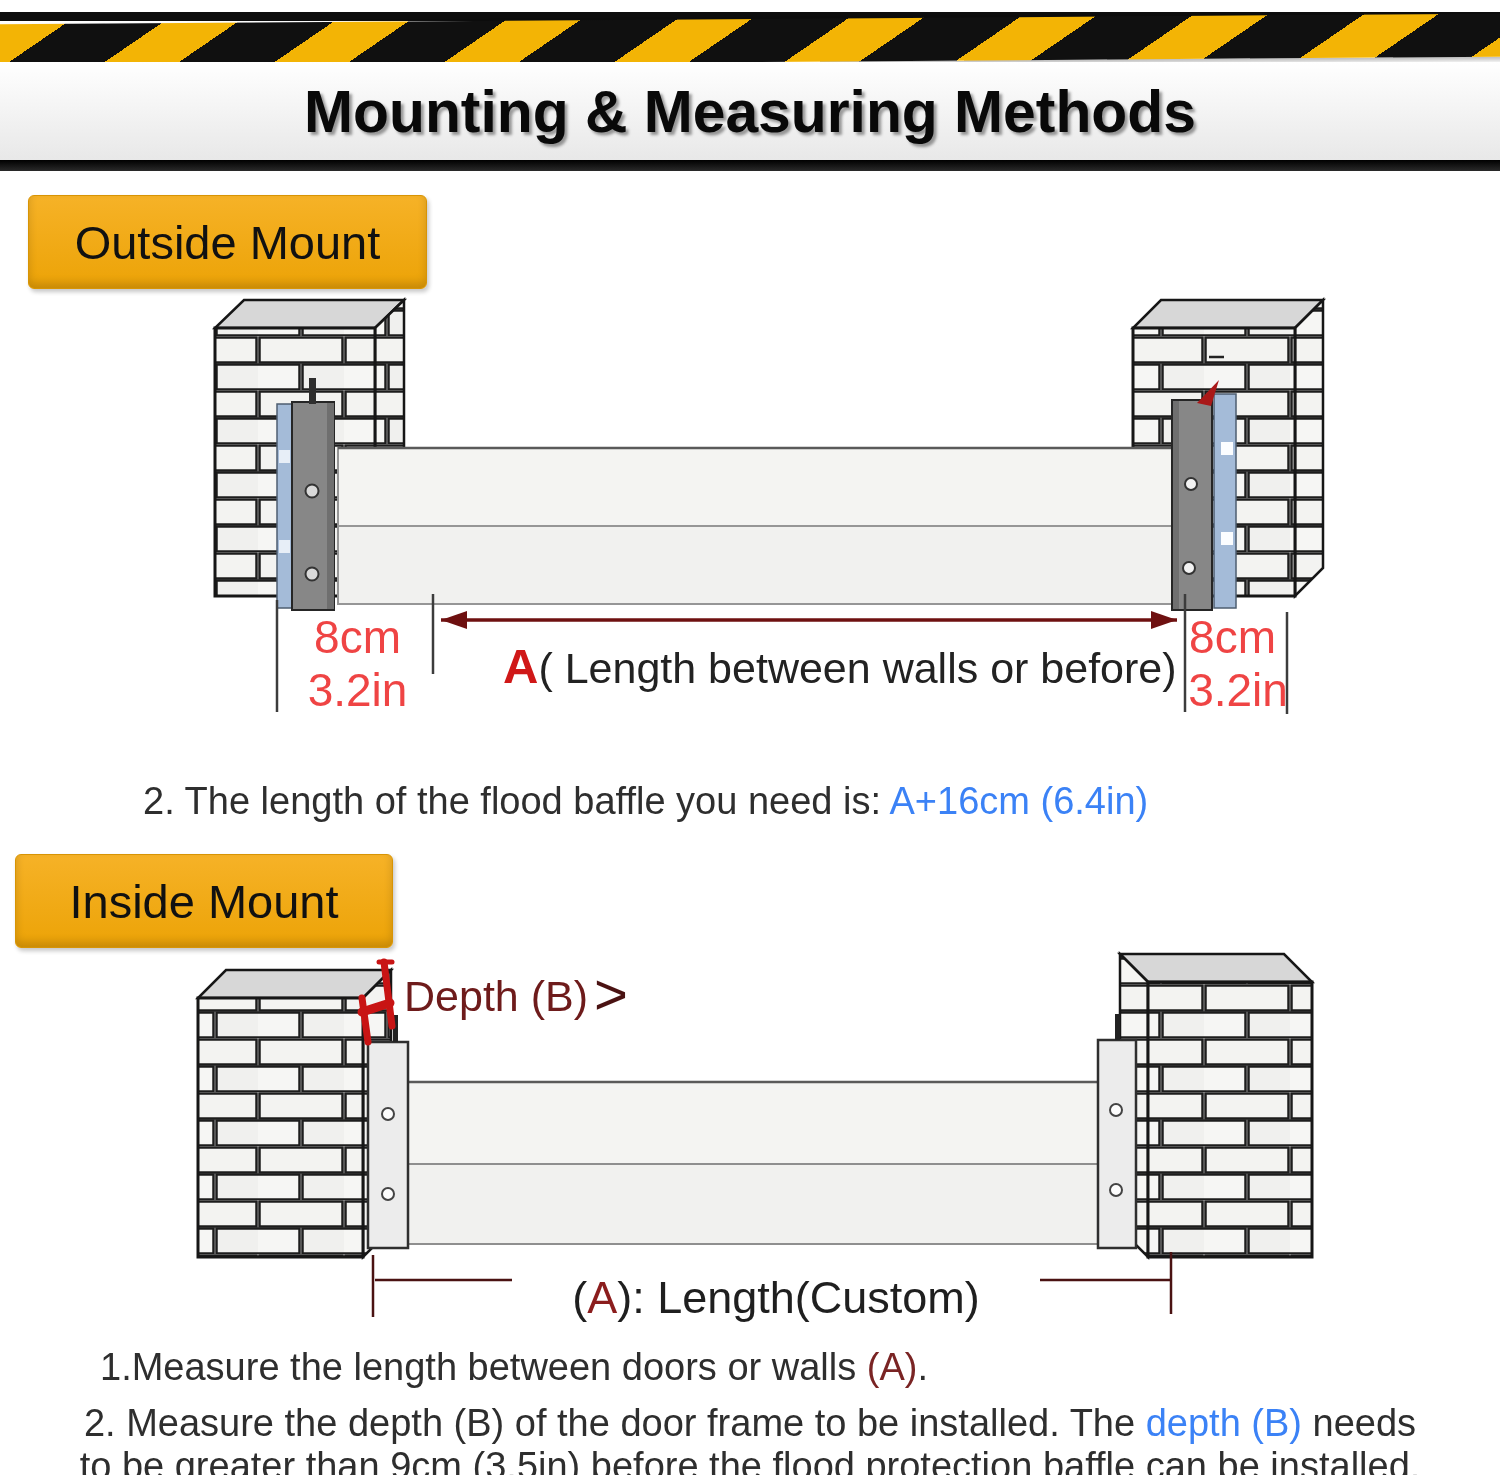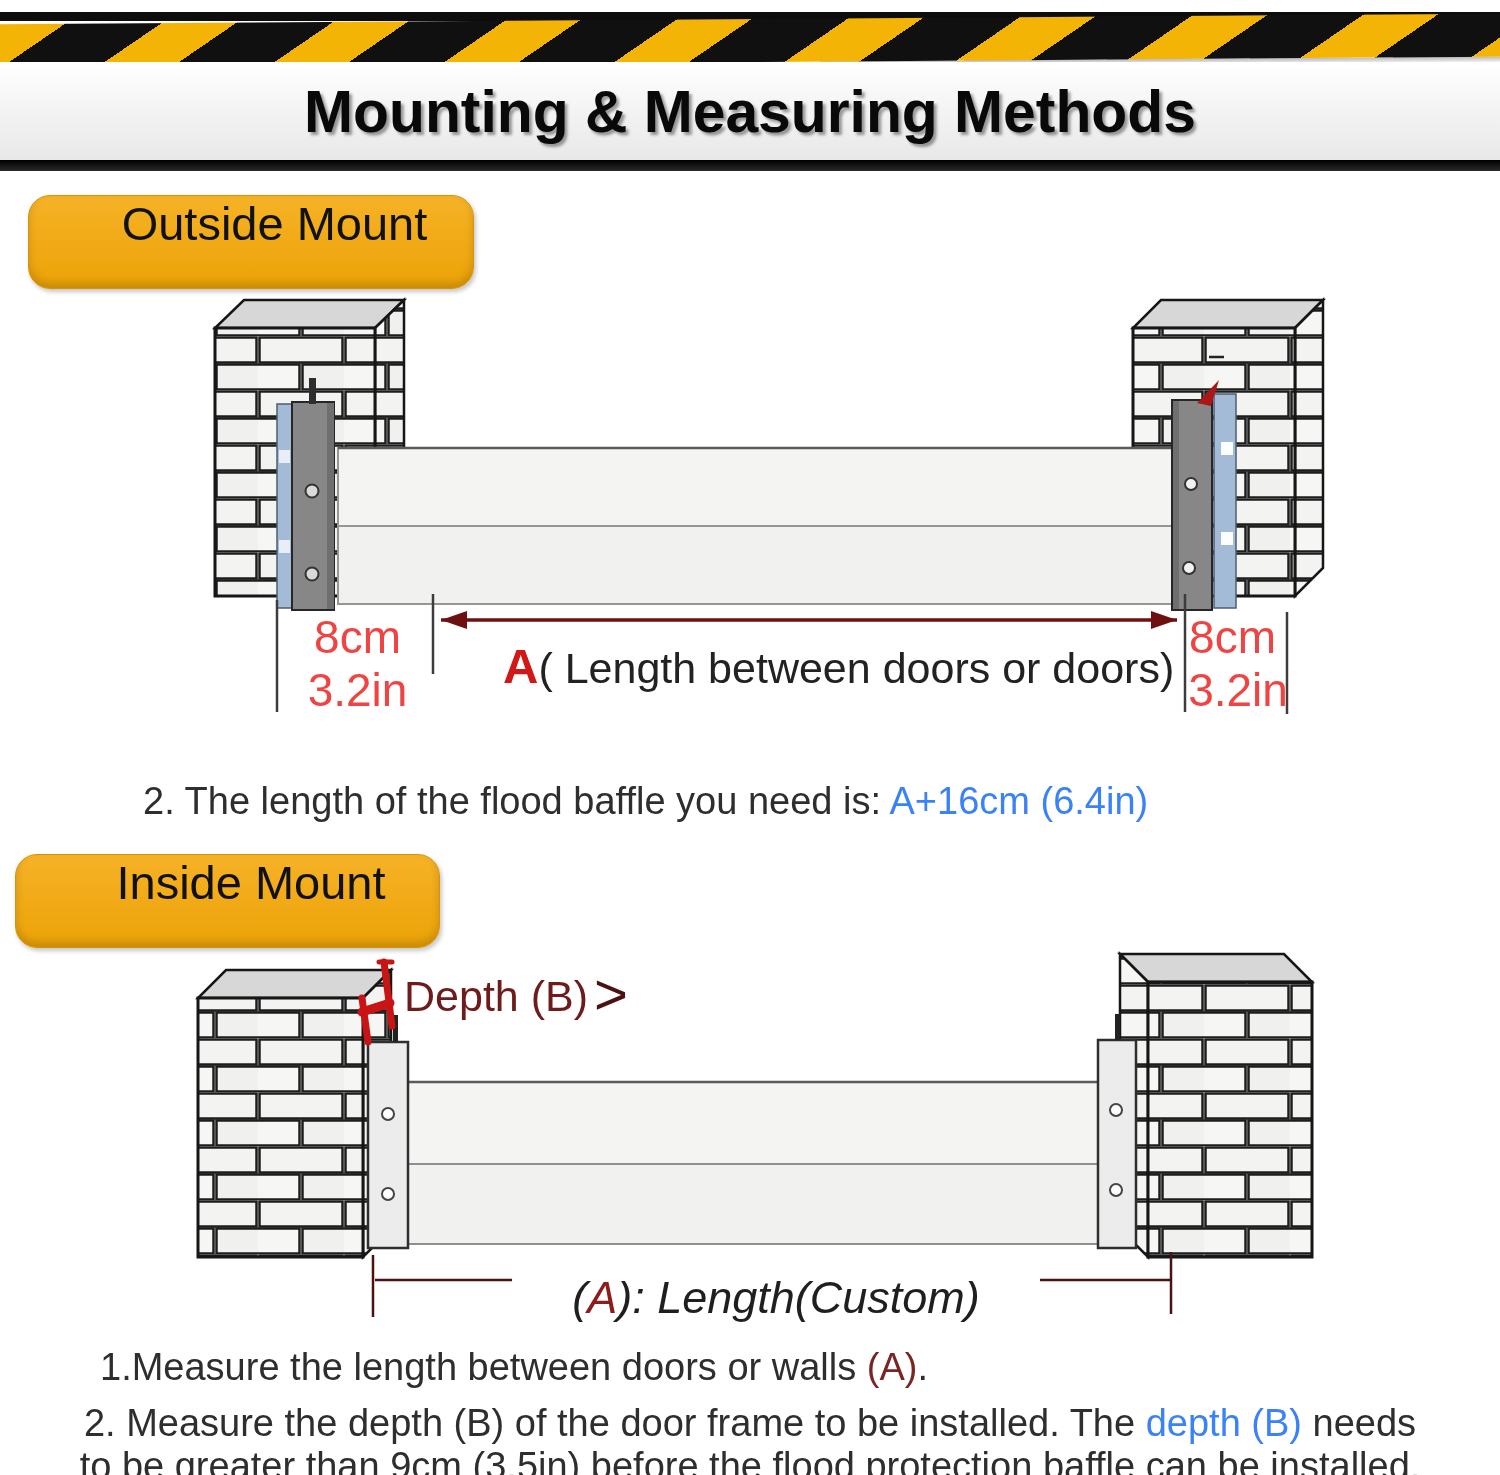--- a/index.html
+++ b/index.html
@@ -25,41 +25,41 @@
   .page-title{
     font-size:60px;font-weight:700;color:#090909;letter-spacing:0px;
     text-shadow:3px 3px 3px rgba(0,0,0,.38);transform:scaleX(.98);
     white-space:nowrap;
   }
   .title-divider{left:0;top:148px;width:1500px;height:11px;background:linear-gradient(#000,#2a2a2a);}
 
   
   .badge{
     background:linear-gradient(#f6b227,#eca307);
-    border-radius:22px;border:1px solid #d89404;
+    border-radius:6px;border:1px solid #d89404;
     box-shadow:inset 0 -5px 8px rgba(0,0,0,.16),2px 3px 4px rgba(0,0,0,.22);
-    display:flex;justify-content:center;
-    font-size:47px;color:#111;white-space:nowrap;padding-left:47px;
+    display:flex;align-items:center;justify-content:center;
+    font-size:47px;color:#111;white-space:nowrap;
   }
   .badge-outside{left:28px;top:183px;width:397px;height:92px;}
   .badge-inside{left:15px;top:842px;width:376px;height:92px;}
 
   
   .diagram-svg{left:0;top:0;width:1500px;height:1475px;}
 
   
   .dim{font-size:46px;color:#ef4444;text-align:center;white-space:nowrap;}
   .span-label{left:503px;top:626px;white-space:nowrap;}
   .span-label .big-a{font-size:49px;font-weight:700;color:#d01818;}
   .span-label .rest{font-size:43px;color:#222;}
   .depth-label{left:404px;top:948px;white-space:nowrap;display:flex;align-items:center;}
   .depth-label .d-name{font-size:43px;color:#6e1b1b;}
   .depth-label .d-gt{font-size:58px;font-weight:300;color:#4a1212;margin:0 2px 6px 6px;}
   .depth-label .d-val{font-size:45px;color:#8f1d1d;}
-  .length-label{left:512px;top:1260px;width:528px;text-align:center;font-size:45px;color:#1f1f1f;white-space:nowrap;font-style:italic;}
+  .length-label{left:512px;top:1260px;width:528px;text-align:center;font-size:45px;color:#1f1f1f;white-space:nowrap;}
   .length-label .red-a{color:#8b1d1d;}
 
   
   .step{font-size:38px;color:#2e2e2e;white-space:nowrap;}
   .step .red{color:#3b82f6;}
   .step .maroon{color:#7a2424;}
   .steps-outside-1{left:143px;top:710px;}
   .steps-outside-2{left:143px;top:768px;}
   .steps-inside-1{left:100px;top:1334px;}
   .steps-inside-2{left:0;top:1390px;width:1500px;text-align:center;line-height:43px;}
@@ -195,21 +195,21 @@
   <div class="abs badge badge-outside">
     <span>Outside Mount</span>
   </div>
 
   <div class="abs dim" style="left:290px;top:598px;width:135px;">8cm</div>
   <div class="abs dim" style="left:285px;top:651px;width:145px;">3.2in</div>
   <div class="abs dim" style="left:1165px;top:598px;width:135px;">8cm</div>
   <div class="abs dim" style="left:1168px;top:651px;width:140px;">3.2in</div>
 
   <div class="abs span-label">
-    <span class="big-a">A</span><span class="rest">( Length between doors or doors)</span>
+    <span class="big-a">A</span><span class="rest">( Length between walls or before)</span>
   </div>
 
   <div class="abs step steps-outside-2">
     <span>2. The length of the flood baffle you need is: </span><span class="red">A+16cm (6.4in)</span><span></span>
   </div>
 
   <div class="abs badge badge-inside">
     <span>Inside Mount</span>
   </div>
 

